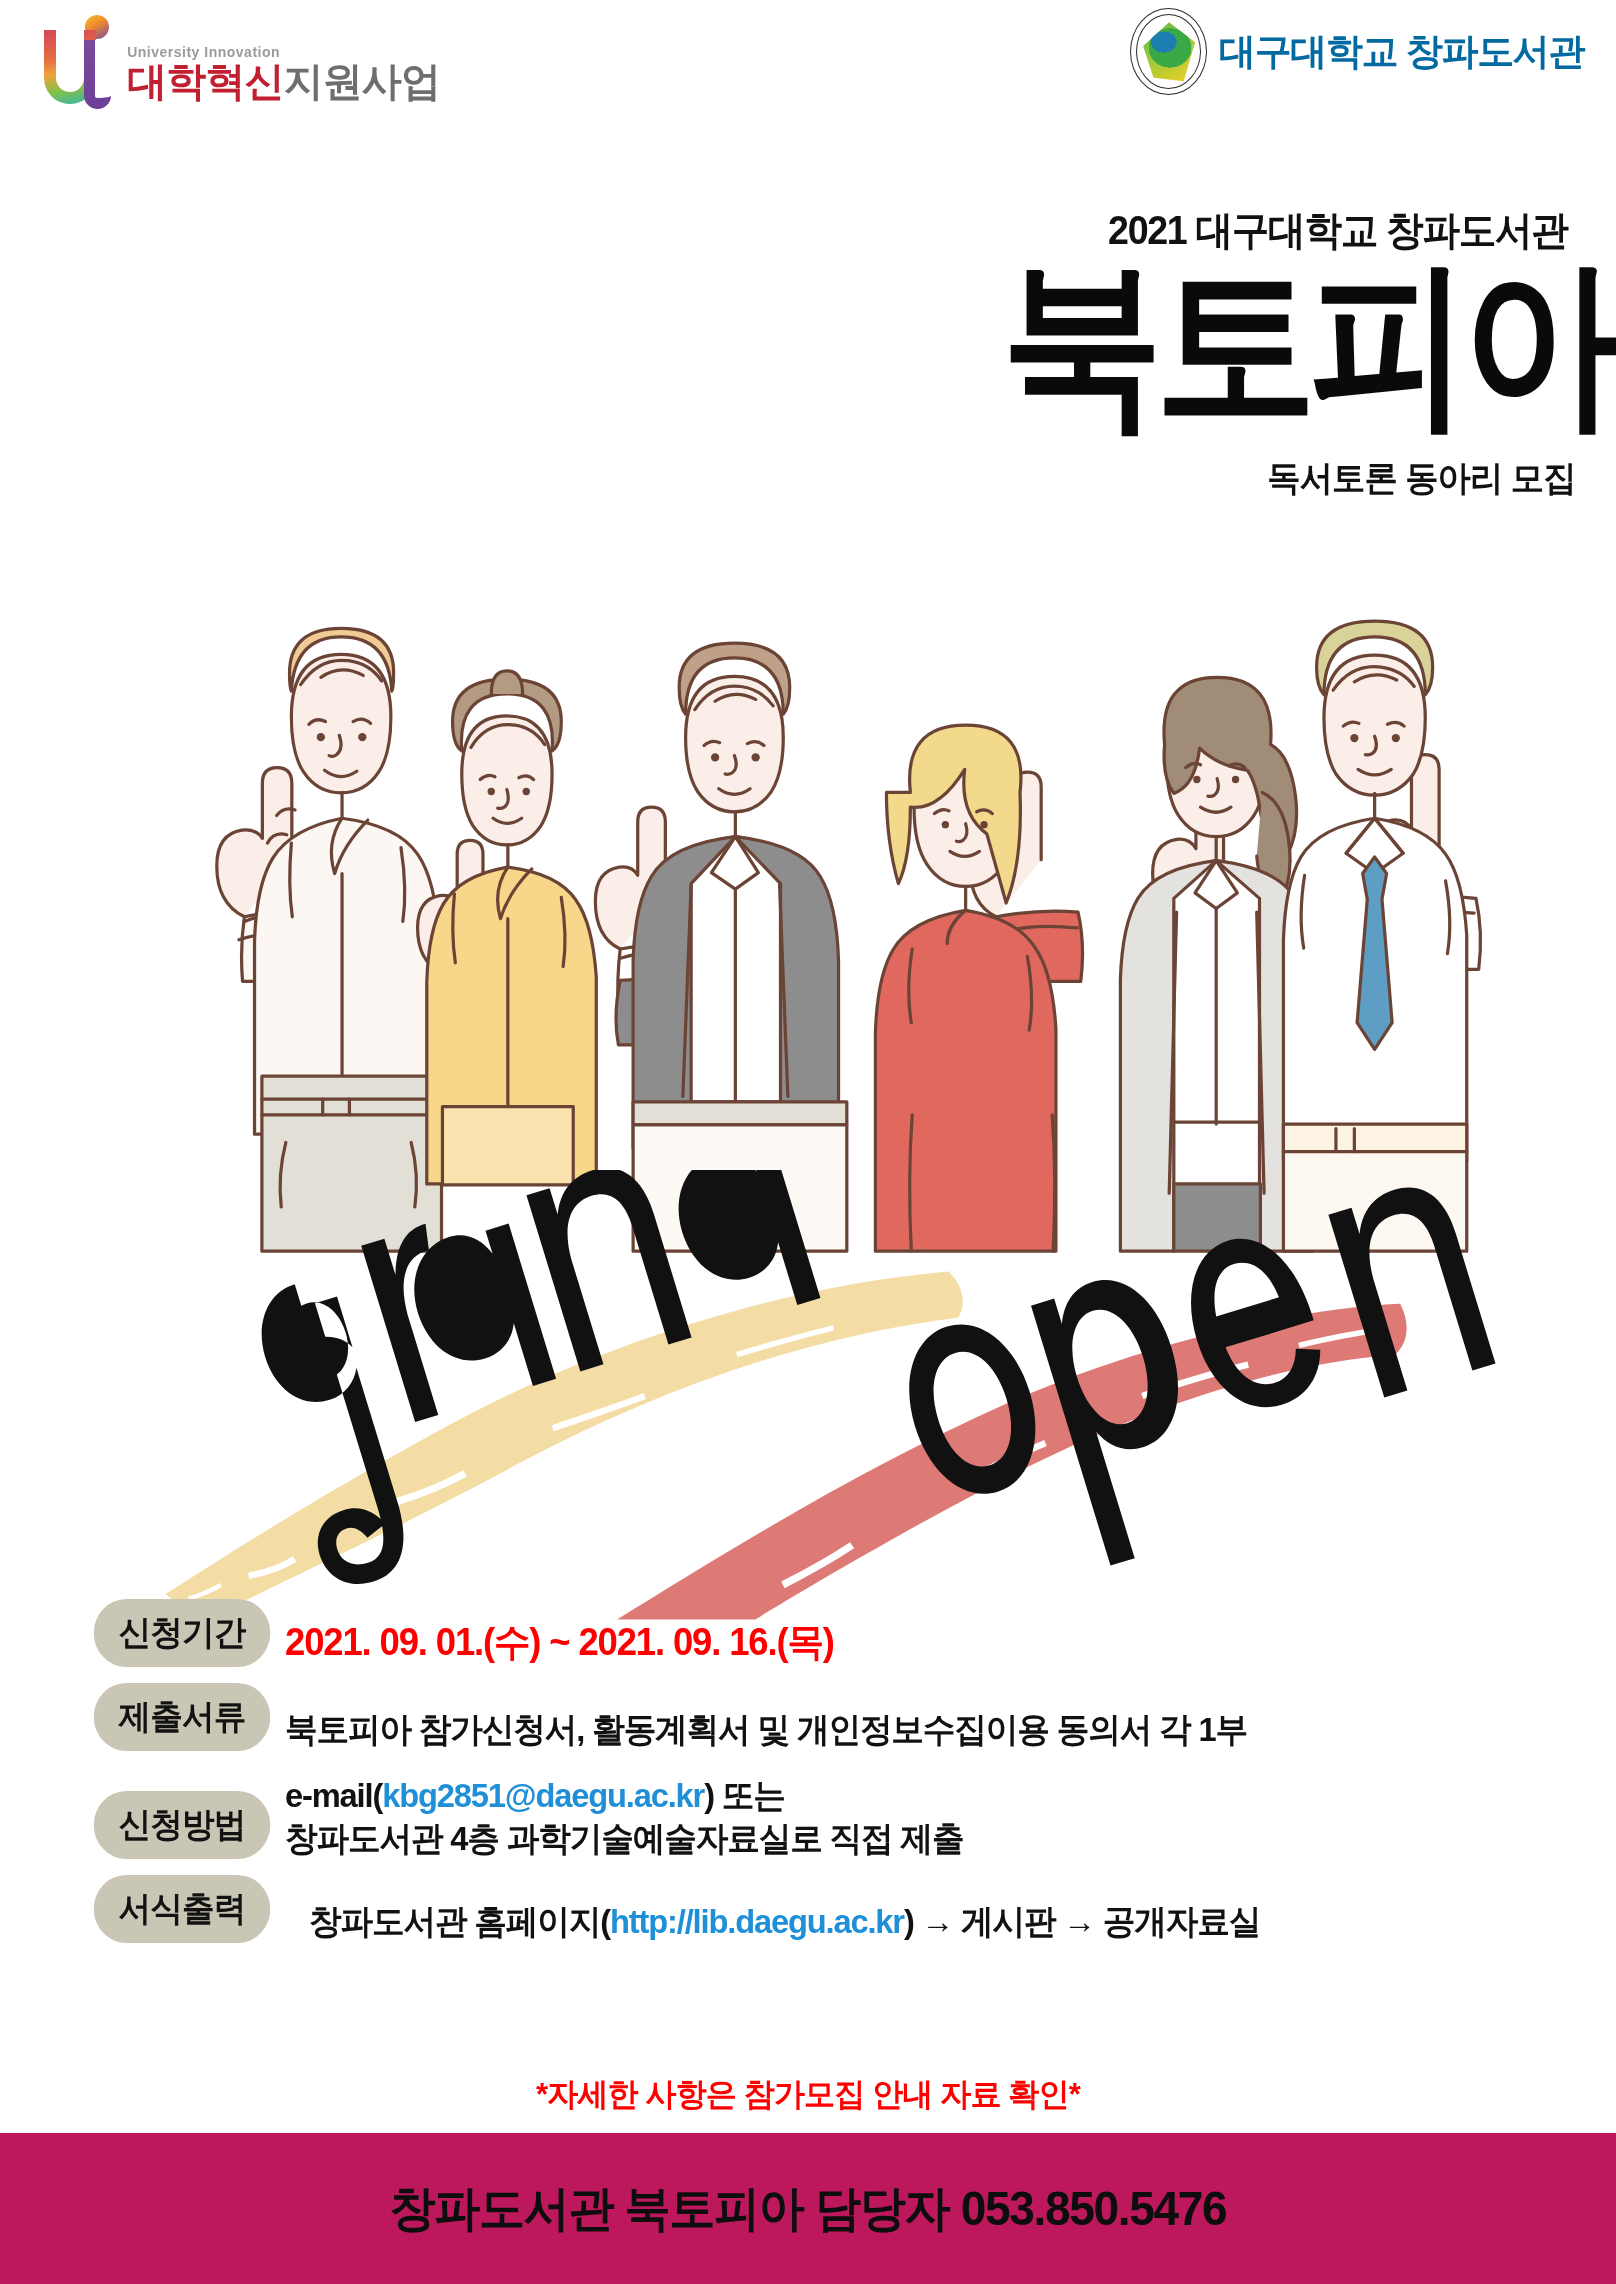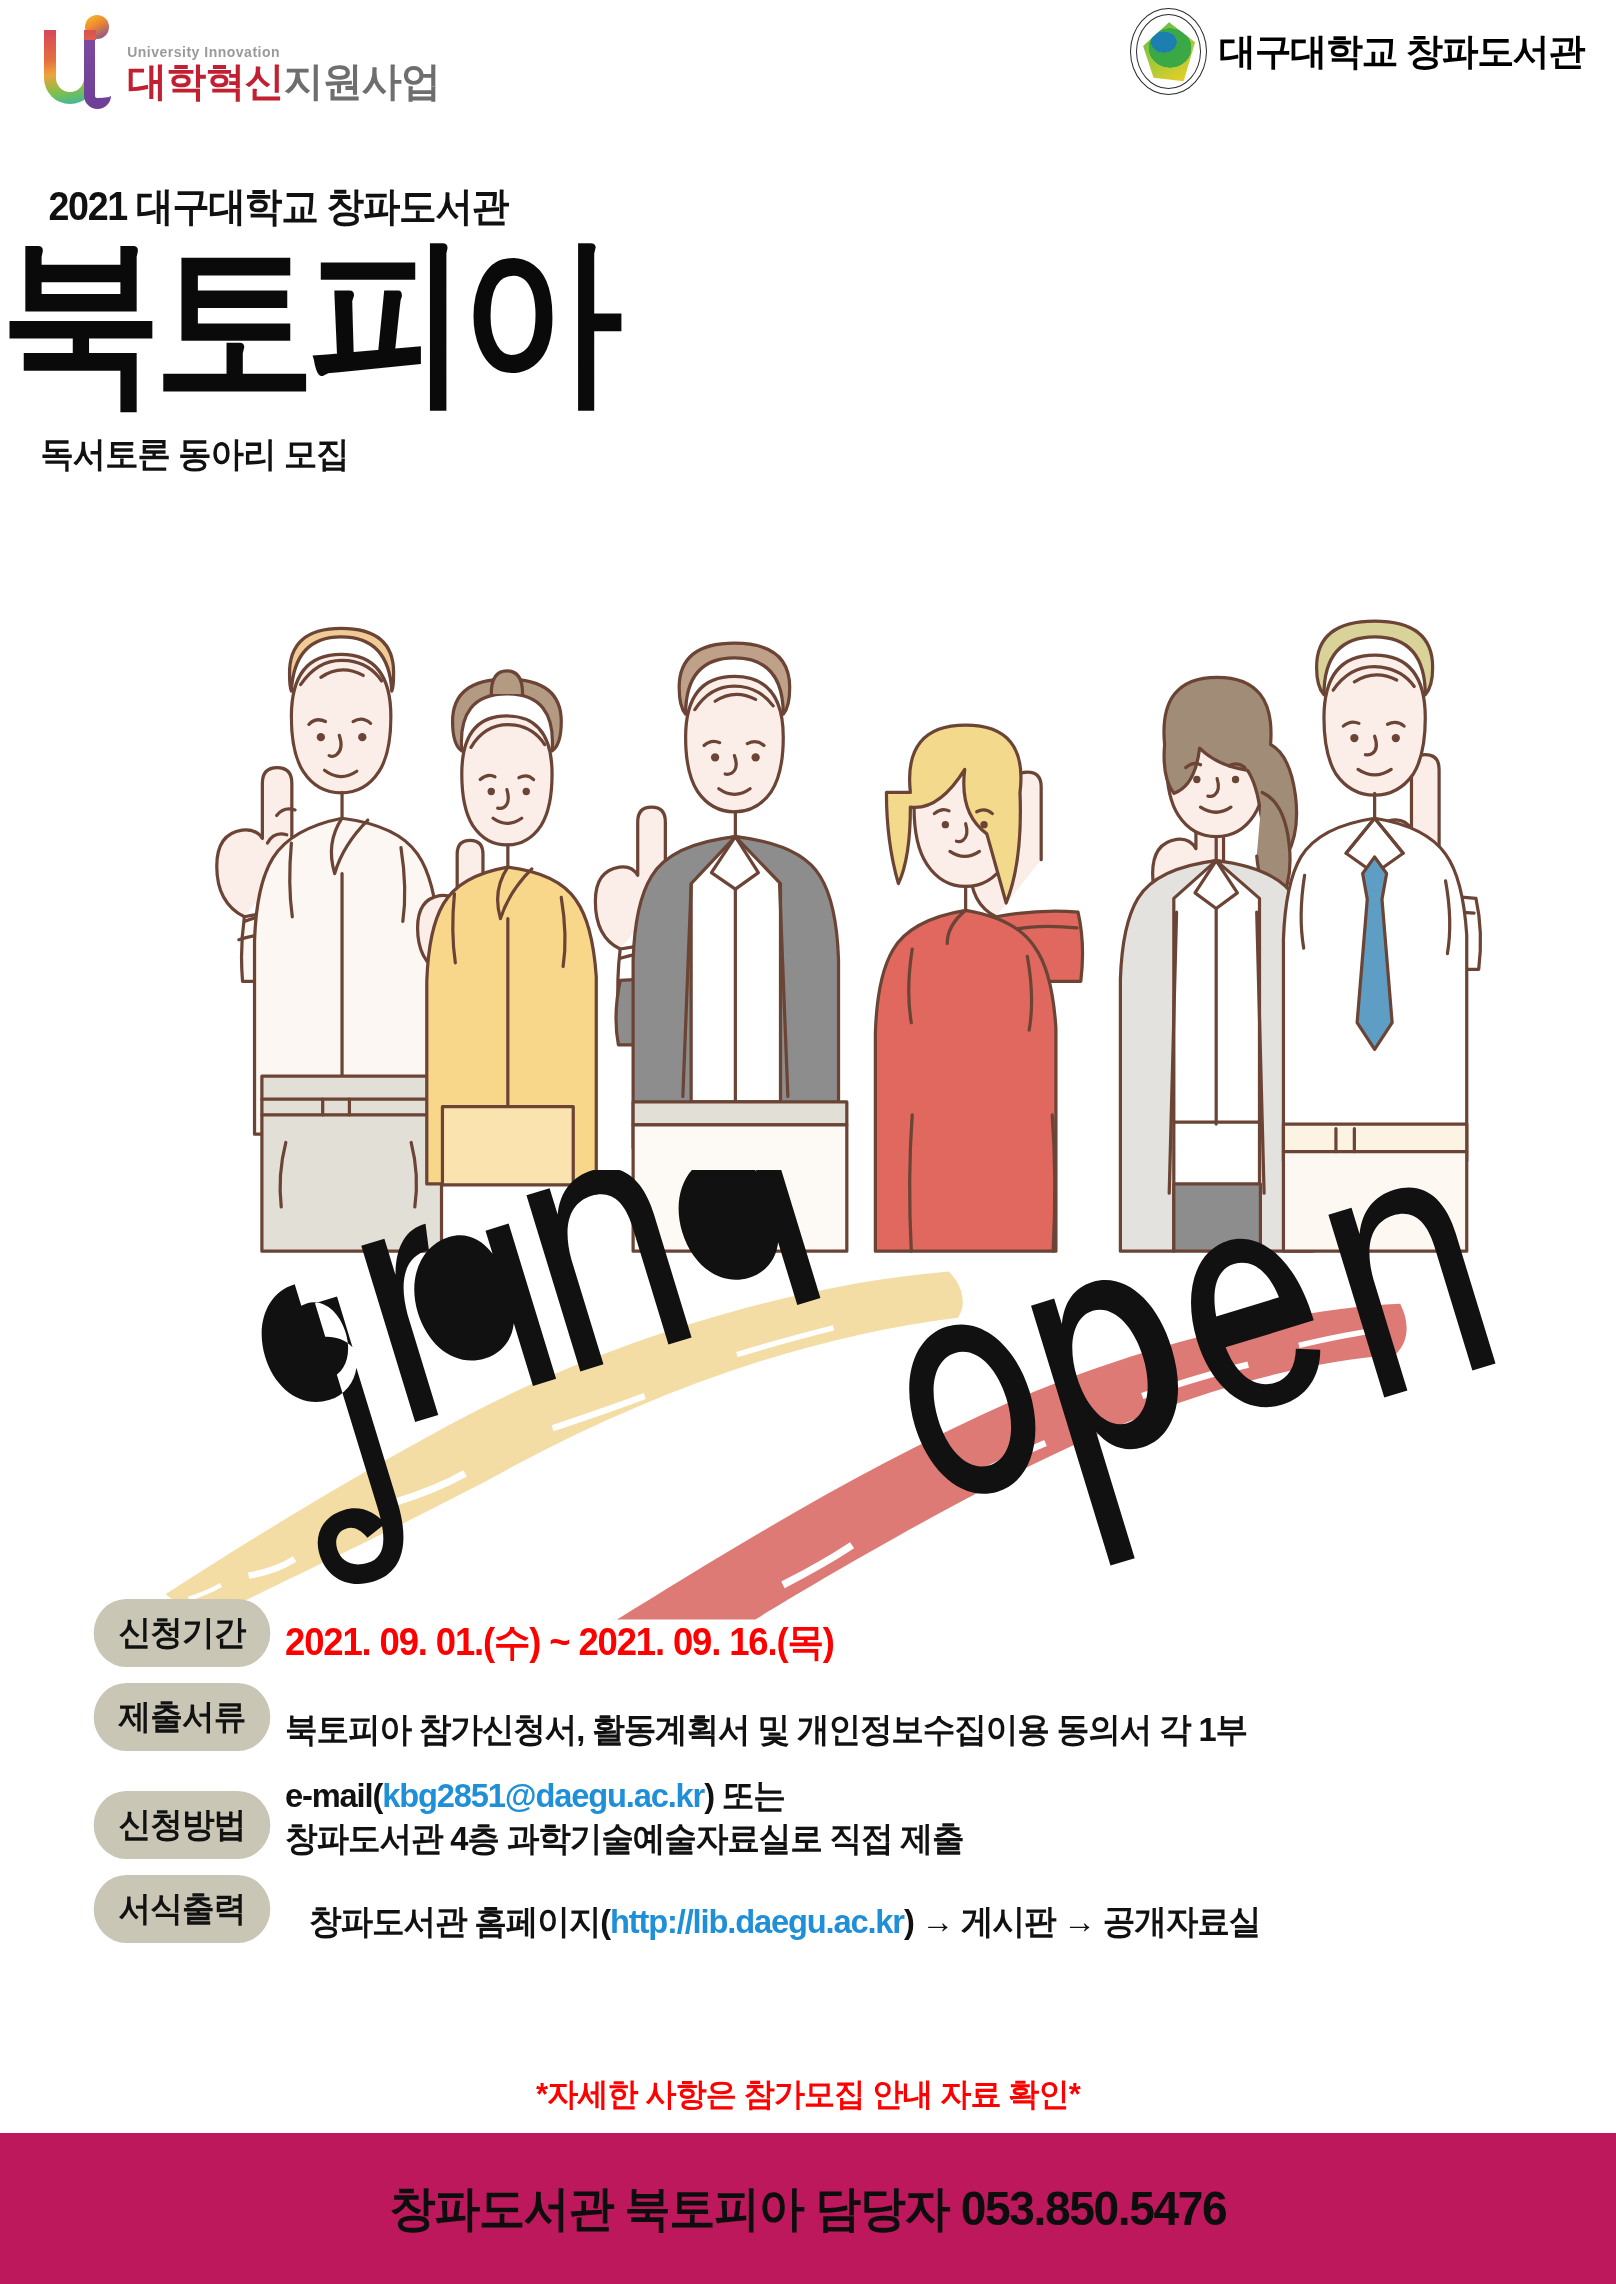--- a/index.html
+++ b/index.html
@@ -53,24 +53,24 @@
   }
   .dg-ring2{ position:absolute; inset:6px; border-radius:50%; border:1.4px solid #2b2b2b;}
   .dg-shape{
     position:absolute; left:13px; top:14px; width:52px; height:59px;
     background:
       radial-gradient(ellipse 58% 42% at 40% 34%, #1c7fb0 0 42%, transparent 43%),
       radial-gradient(ellipse 74% 60% at 52% 44%, #3aa845 0 55%, transparent 56%),
       linear-gradient(150deg,#5cb646 0%,#8cc63f 38%,#f2d024 100%);
     clip-path:polygon(50% 0%, 100% 34%, 78% 100%, 20% 94%, 0% 40%);
   }
-  .dg-name{ font-size:37px; font-weight:800; color:#000000; letter-spacing:-1.4px; white-space:nowrap;}
-
-  
-  .titlewrap{ position:absolute; top:186px; left:0; width:100%; text-align:left; }
+  .dg-name{ font-size:37px; font-weight:800; color:#0369a1; letter-spacing:-1.4px; white-space:nowrap;}
+
+  
+  .titlewrap{ position:absolute; top:210px; left:0; width:100%; text-align:right; }
   .t-small{
     font-size:40px; font-weight:800; color:#111; letter-spacing:-1.4px;
     transform:scaleX(0.94); line-height:1;
   }
   .t-big{
     font-size:162px; font-weight:900; color:#0a0a0a; letter-spacing:-8.3px;
     line-height:0.96; margin-top:5.5px; transform:scaleY(1.12); transform-origin:top center;
   }
   .t-sub{
     font-size:35px; font-weight:800; color:#111; letter-spacing:-0.9px;

